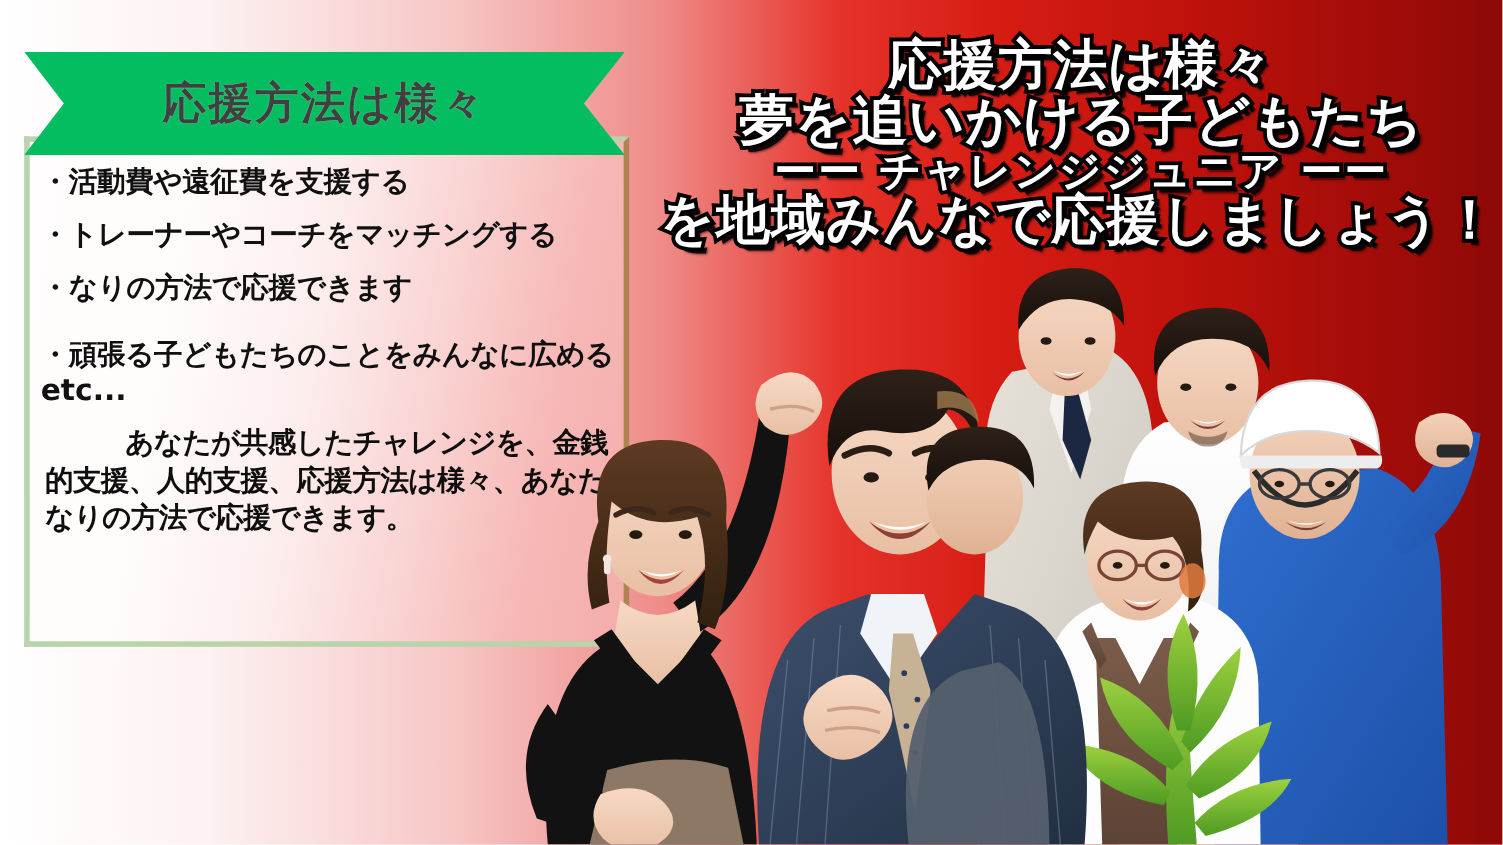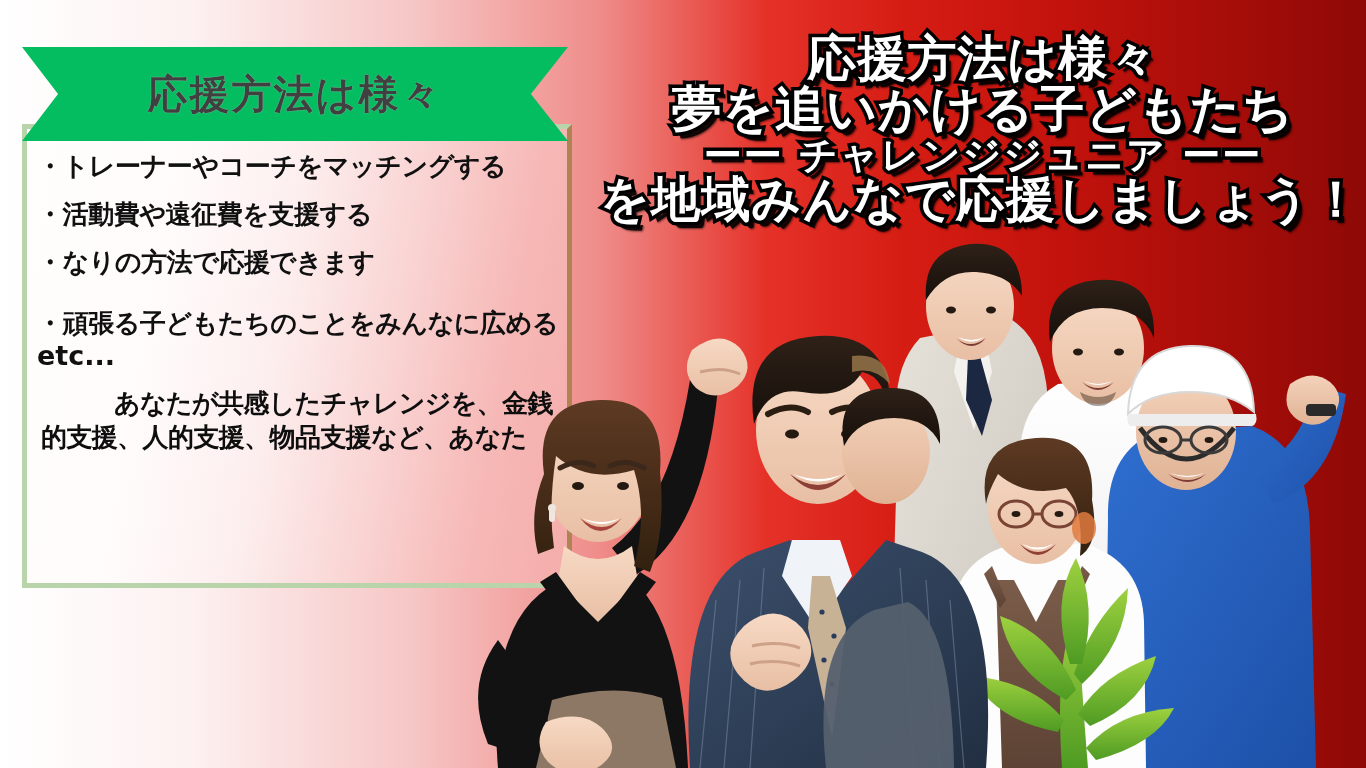--- a/index.html
+++ b/index.html
@@ -323,31 +323,32 @@
     </svg>
   </div>
 
   <div class="ribbon">
     <span class="ribbon-text">応援方法は様々</span>
   </div>
 
   <div class="panel">
 
     <ul class="bullets">
+      <li>・活動費や遠征費を支援する</li>
       <li>・トレーナーやコーチをマッチングする</li>
-      <li>・活動費や遠征費を支援する</li>
       <li>・なりの方法で応援できます</li>
       <li>・頑張る子どもたちのことをみんなに広める</li>
     </ul>
 
     <div class="etc">etc...</div>
 
     <div class="para">
       <p class="indent">あなたが共感したチャレンジを、金銭</p>
-      <p>的支援、人的支援、物品支援など、あなた</p>
+      <p>的支援、人的支援、応援方法は様々、あなた</p>
+      <p>なりの方法で応援できます。</p>
       <div class="gap"></div>
     </div>
   </div>
 
   <div class="headline">
     <span class="hl l1">応援方法は様々</span>
     <span class="hl l2">夢を追いかける子どもたち</span>
     <span class="hl l3">ーー チャレンジジュニア ーー</span>
     <span class="hl l4">を地域みんなで応援しましょう！！</span>
   </div>

